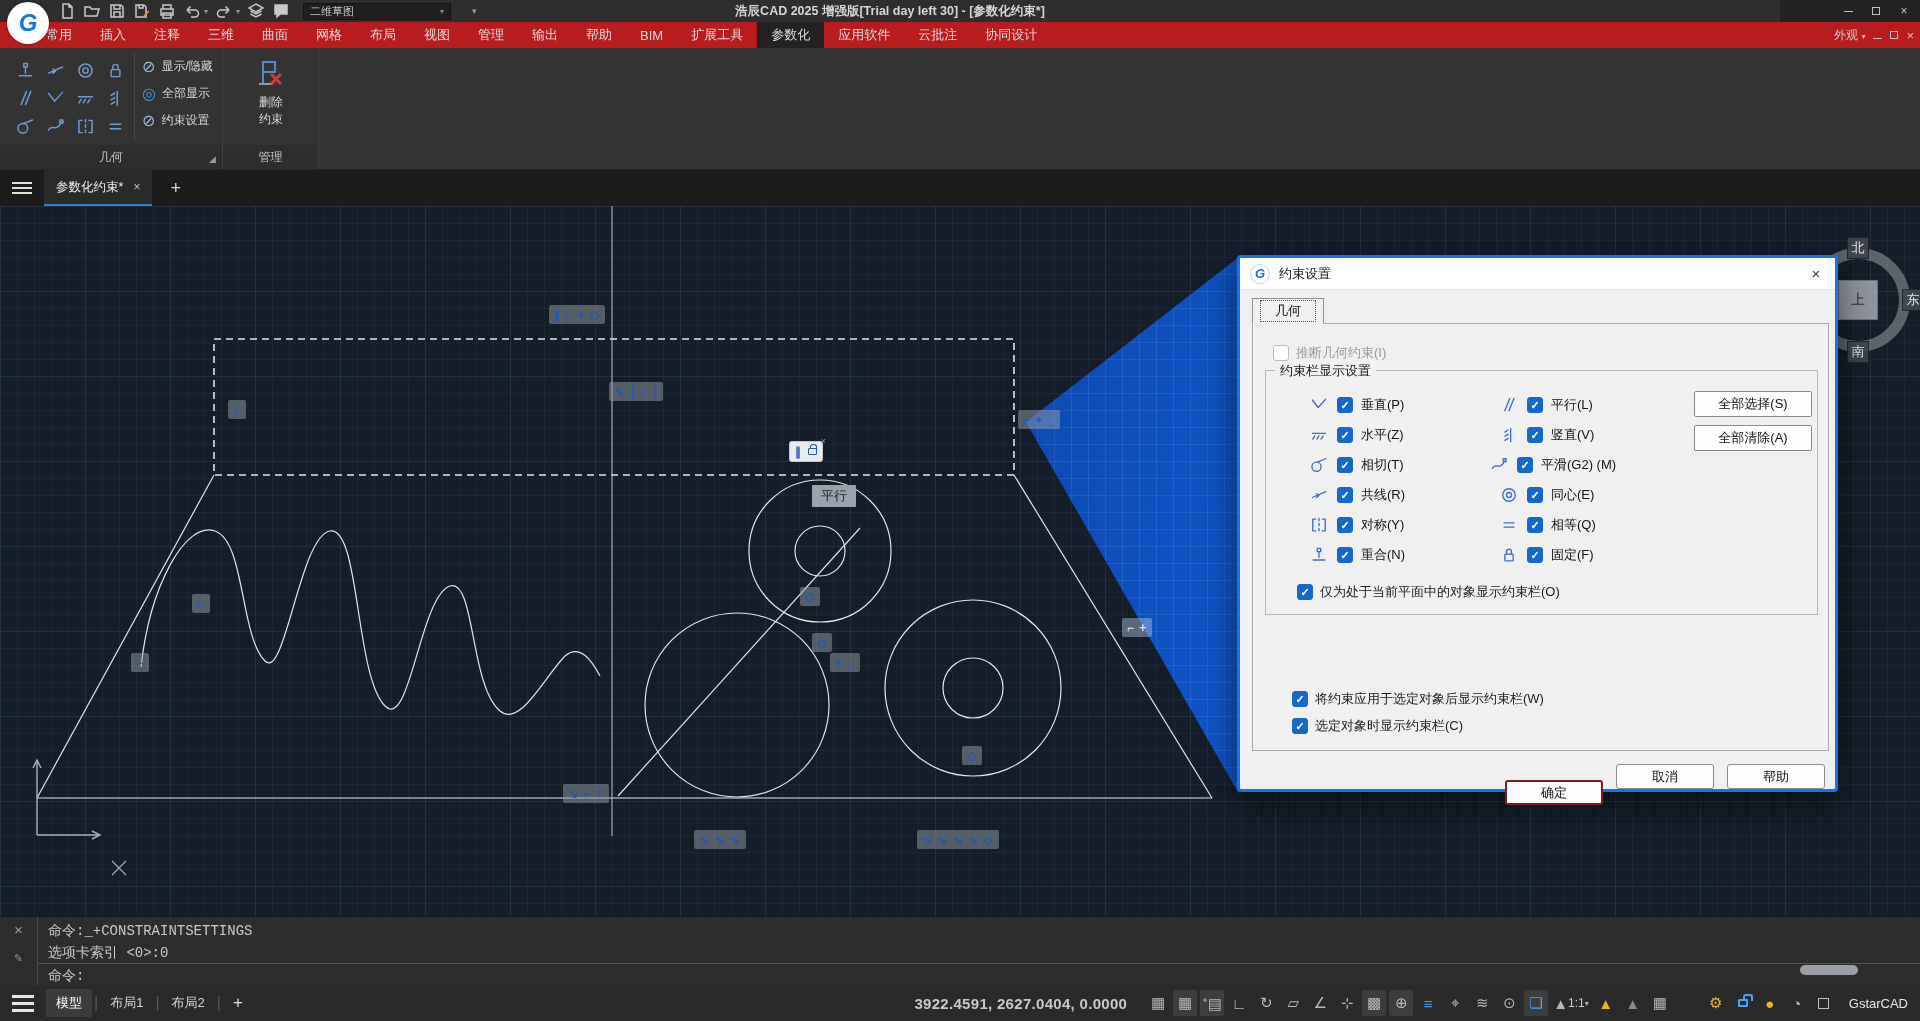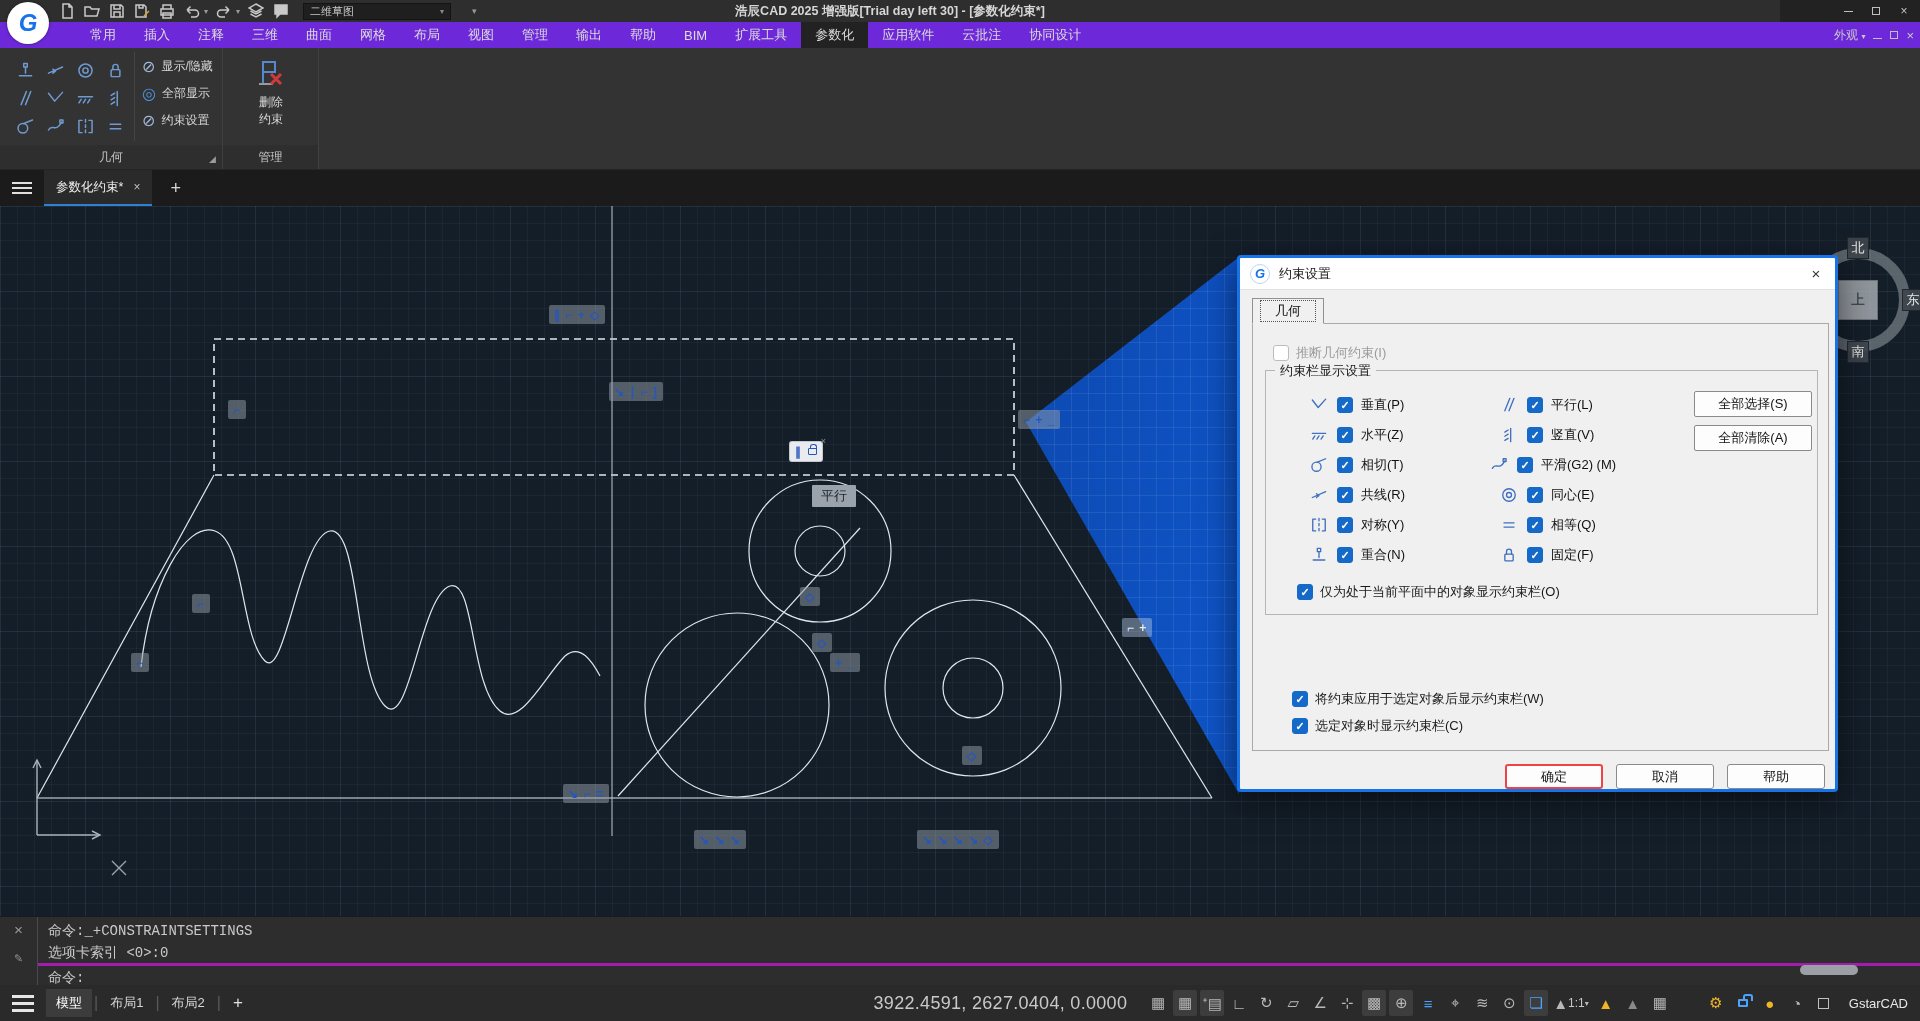--- a/index.html
+++ b/index.html
@@ -19,22 +19,22 @@
     font-size:11px; display:flex; align-items:center; padding:0 6px; justify-content:space-between; margin-left:6px; }
   #qat-more { color:#9a9a9a; font-size:9px; margin-left:14px; }
   #wintitle { position:absolute; left:0; top:0; width:100%; height:22px; display:flex; align-items:center;
     justify-content:center; color:#d6d6d6; font-size:12.5px; font-weight:bold; pointer-events:none; }
   .winbtns { position:absolute; top:0; right:4px; height:22px; display:flex; align-items:center; gap:4px; }
   .winbtn { width:24px; height:18px; display:flex; align-items:center; justify-content:center; color:#c0c0c0; font-size:12px; }
   .ico-min { display:inline-block; width:9px; height:1px; background:#c0c0c0; }
   .ico-max { display:inline-block; width:8px; height:8px; border:1px solid #c0c0c0; }
 
   
-  #ribbontabs { position:absolute; left:0; top:22px; width:1920px; height:26px; background:#6d28d9;
-    display:flex; align-items:stretch; padding-left:76px; }
+  #ribbontabs { position:absolute; left:0; top:22px; width:1920px; height:26px; background:#b91c1c;
+    display:flex; align-items:stretch; padding-left:32px; }
   .rtab { color:#dcdcdc; font-size:13px; padding:0 14px; display:flex; align-items:center; }
   .rtab.active { background:#222222; }
   #ribbonright { position:absolute; right:6px; top:22px; height:26px; display:flex; align-items:center; gap:8px; color:#c9c9c9; font-size:12px; }
 
   
   #ribbon { position:absolute; left:0; top:48px; width:1920px; height:122px; background:#333333; border-bottom:1px solid #252525; }
   .panelstrip { position:absolute; bottom:0; height:24px; background:#2e2e2e; color:#c6c6c6; font-size:12px;
     display:flex; align-items:center; justify-content:center; }
   .vsep { position:absolute; top:4px; bottom:28px; width:1px; background:#454545; }
   .pdiv { position:absolute; top:0; bottom:0; width:1px; background:#404040; }
@@ -120,41 +120,41 @@
   .crow .lbl { font-size:13px; color:#111; white-space:nowrap; }
   .dbtn { position:absolute; width:118px; height:26px; background:#fdfdfd; border:1px solid #8a8a8a; border-radius:2px;
     font-size:13px; color:#111; display:flex; align-items:center; justify-content:center; }
   #tr-input { position:absolute; left:16px; top:20px; width:66px; height:21px; background:#fff; border:1px solid #7a7a7a;
     font-size:13px; color:#111; padding:0 5px; font-family:"Liberation Sans",sans-serif; }
   #tr-track { position:absolute; left:98px; top:29px; width:212px; height:4px; background:#d6d6d6; border:1px solid #b9b9b9; }
   #tr-handle { position:absolute; top:20px; width:11px; height:17px; background:#1673e8;
     clip-path:polygon(0 0,100% 0,100% 68%,50% 100%,0 68%); }
   .okbtn { position:absolute; width:98px; height:25px; background:#fdfdfd; border:1px solid #8a8a8a; border-radius:3px;
     font-size:13px; color:#111; display:flex; align-items:center; justify-content:center; }
-  .okbtn.primary { border:2px solid #ef4444; }
+  .okbtn.primary { border:2px solid #7f1d1d;margin-top:16px; }
 
   
   #cmd { position:absolute; left:0; top:916px; width:1920px; height:69px; background:#2d2d2d; border-top:1px solid #1a1a1a;
     font-family:"Liberation Mono", monospace; color:#c9c9c9; font-size:14px; }
   #cmd-icons { position:absolute; left:0; top:0; width:38px; height:69px; border-right:1px solid #4a4a4a;
     display:flex; flex-direction:column; align-items:center; padding-top:6px; gap:10px; color:#9a9a9a; }
   .cmdline { position:absolute; left:48px; height:23px; display:flex; align-items:center; }
-  #cmd-prompt-row { position:absolute; left:38px; right:0; top:46px; height:23px; border-top:3px solid #a21caf; }
+  #cmd-prompt-row { position:absolute; left:38px; right:0; top:46px; height:23px; border-top:1px solid #a21caf; }
   #cmd-pill { position:absolute; right:62px; top:48px; width:58px; height:10px; background:#9aa0a6; border-radius:5px; }
 
   
   #status { position:absolute; left:0; top:985px; width:1920px; height:36px; background:#2a2a2a; display:flex; align-items:center; }
   #sb-hamb { width:46px; display:flex; flex-direction:column; gap:4px; align-items:center; }
   #sb-hamb i { display:block; width:22px; height:3px; background:#e6e6e6; }
   .ltab { color:#d6d6d6; font-size:13px; padding:5px 10px; }
   .ltab.active { background:#3c3c3c; color:#fff; }
   .lsep { color:#5a5a5a; margin:0 2px; }
   #sb-plus { color:#e0e0e0; font-size:17px; margin-left:10px; }
   #sb-right { position:absolute; right:8px; display:flex; align-items:center; gap:3px; }
-  #coords { color:#c9c9c9; font-size:18px; margin-right:16px; letter-spacing:.3px; }
+  #coords { color:#c9c9c9; font-size:15px; margin-right:16px; letter-spacing:.3px;font-weight:bold; }
   .sic { min-width:24px; height:26px; display:flex; align-items:center; justify-content:center; color:#b8b8b8; font-size:15px; border-radius:2px; padding:0 2px; }
   .sic.pressed { background:#3d3d3d; }
   .sic.blue { color:#4aa3ff; }
   .sic.yellow { color:#f0b429; }
   .scale { color:#c9c9c9; font-size:12px; }
   #brand { color:#e8e8e8; font-size:13px; margin-left:10px; margin-right:4px; }
   .minilock2 { display:inline-block; width:10px; height:8px; border:2px solid #4aa3ff; border-radius:1px; position:relative; }
   .minilock2::before { content:""; position:absolute; left:3px; top:-7px; width:6px; height:5px;
     border:2px solid #4aa3ff; border-bottom:none; border-radius:3px 3px 0 0; }
 </style>

